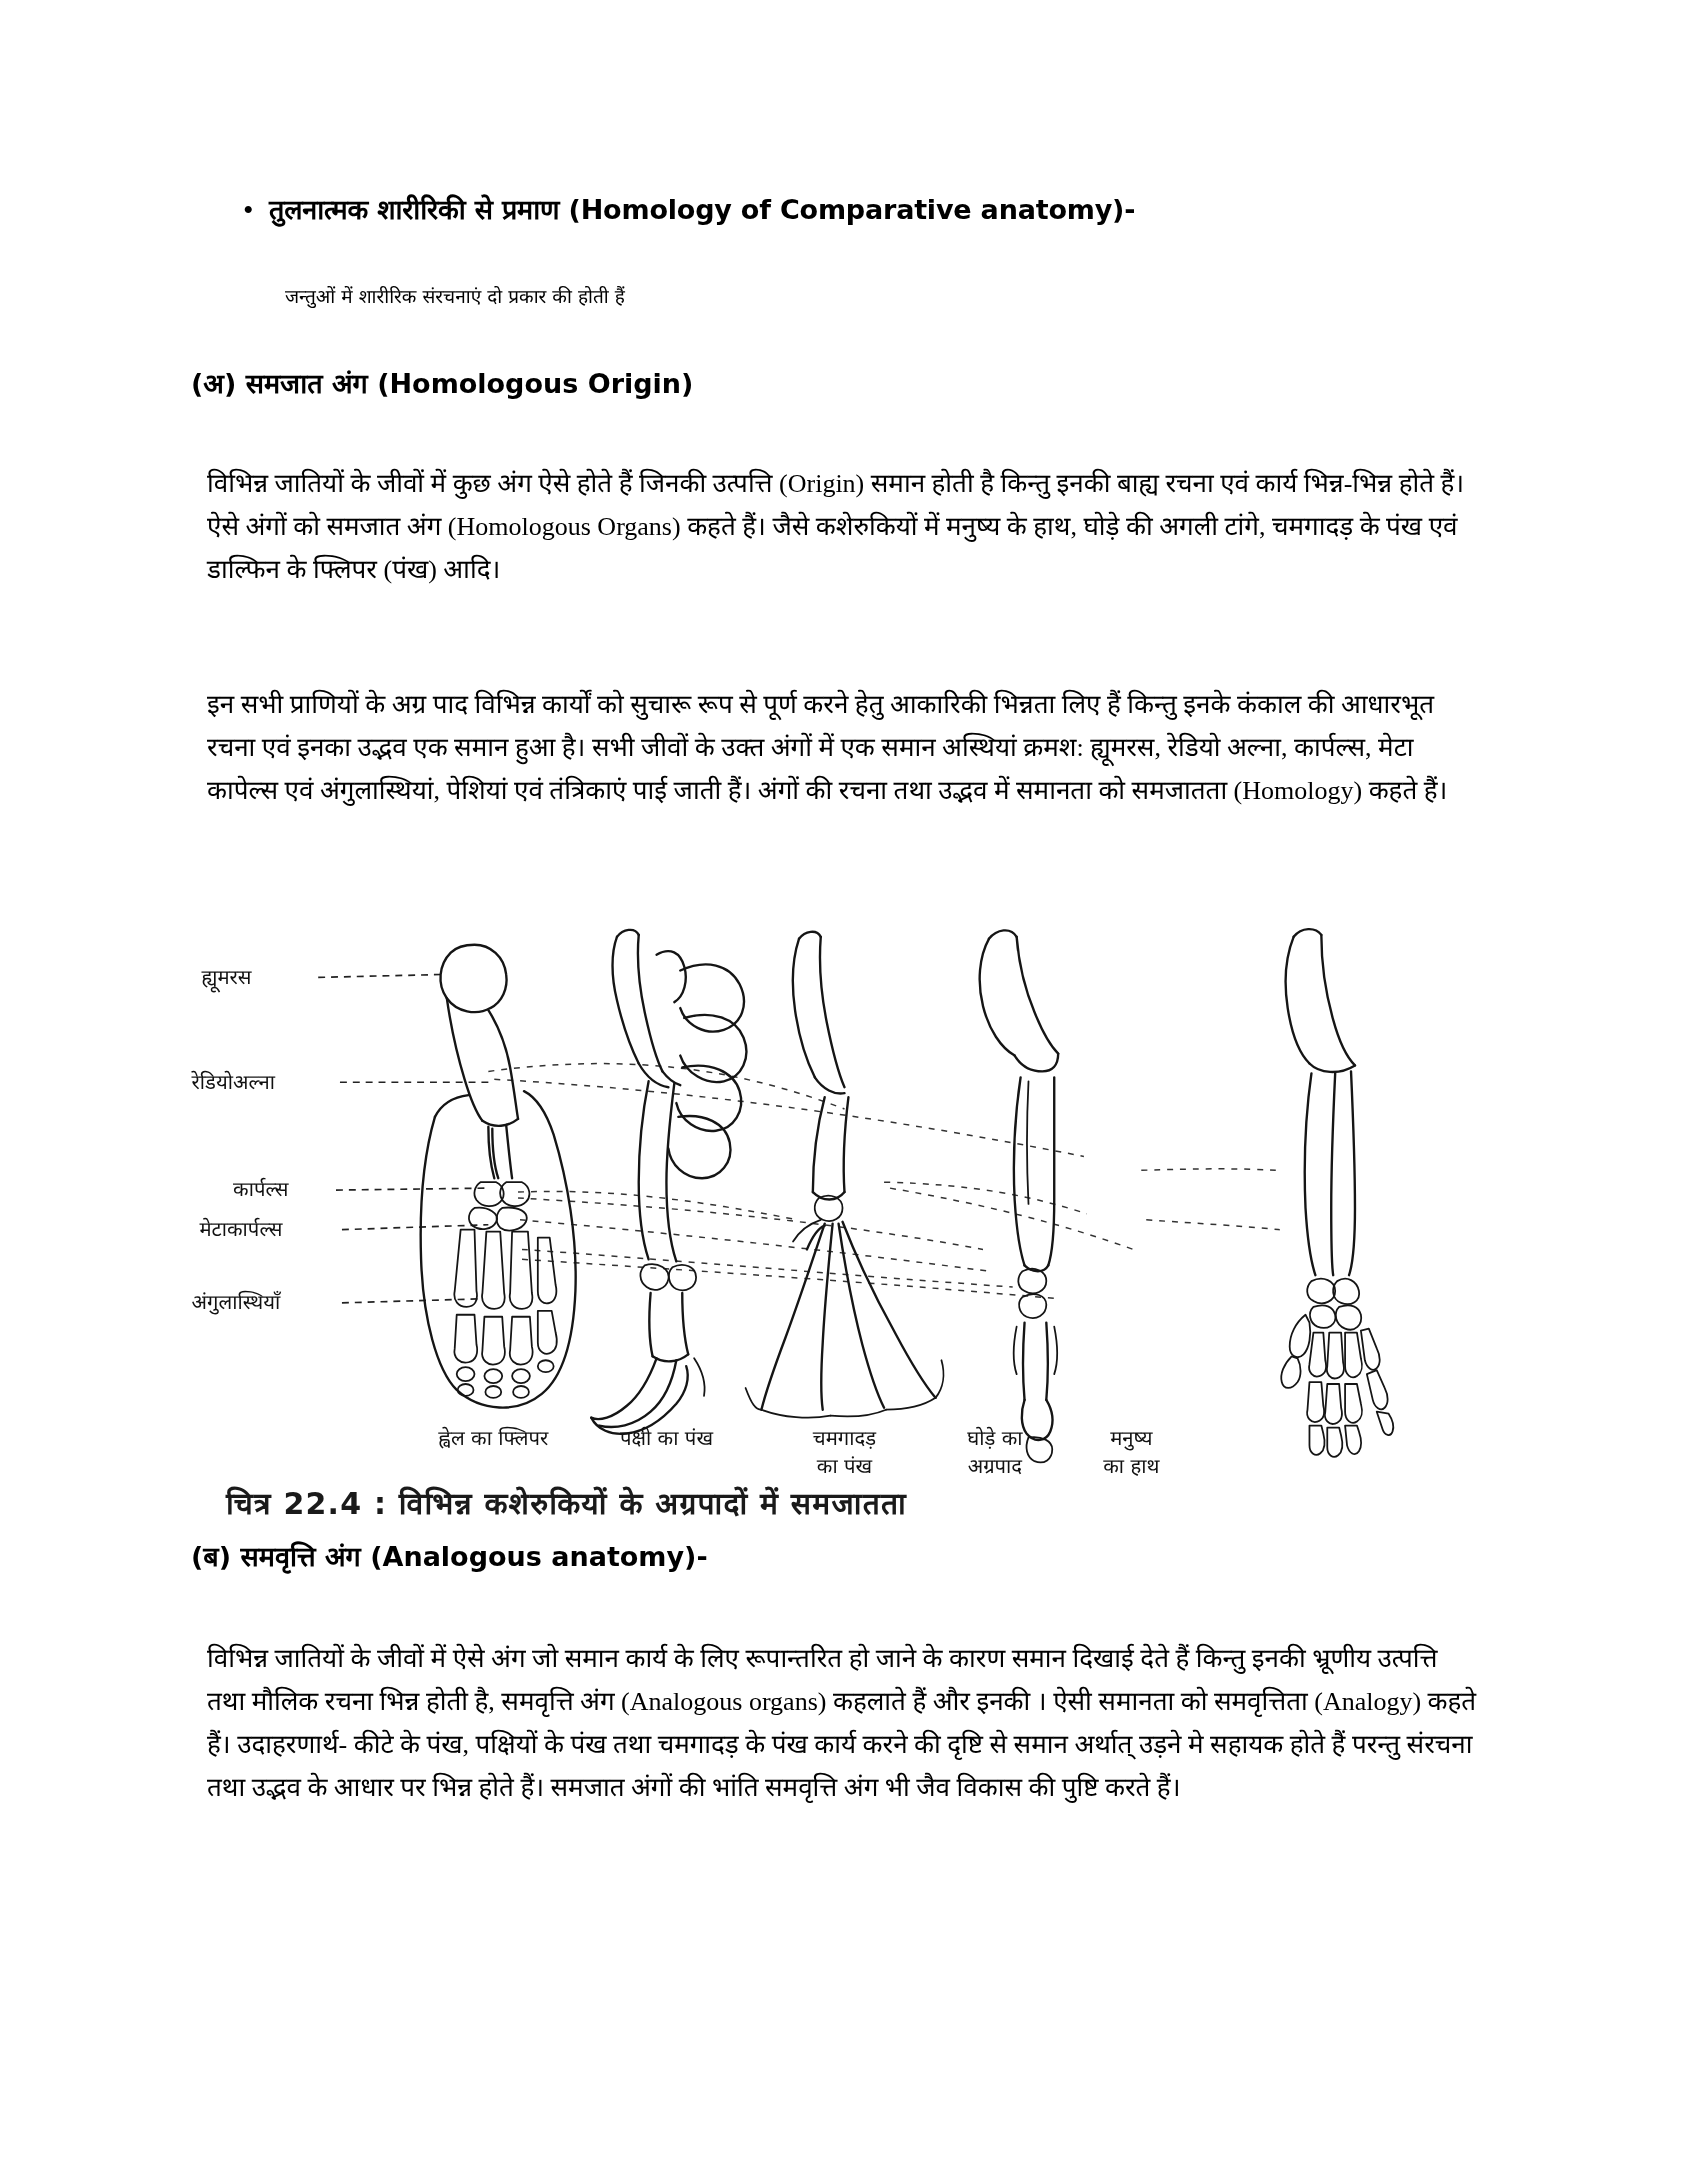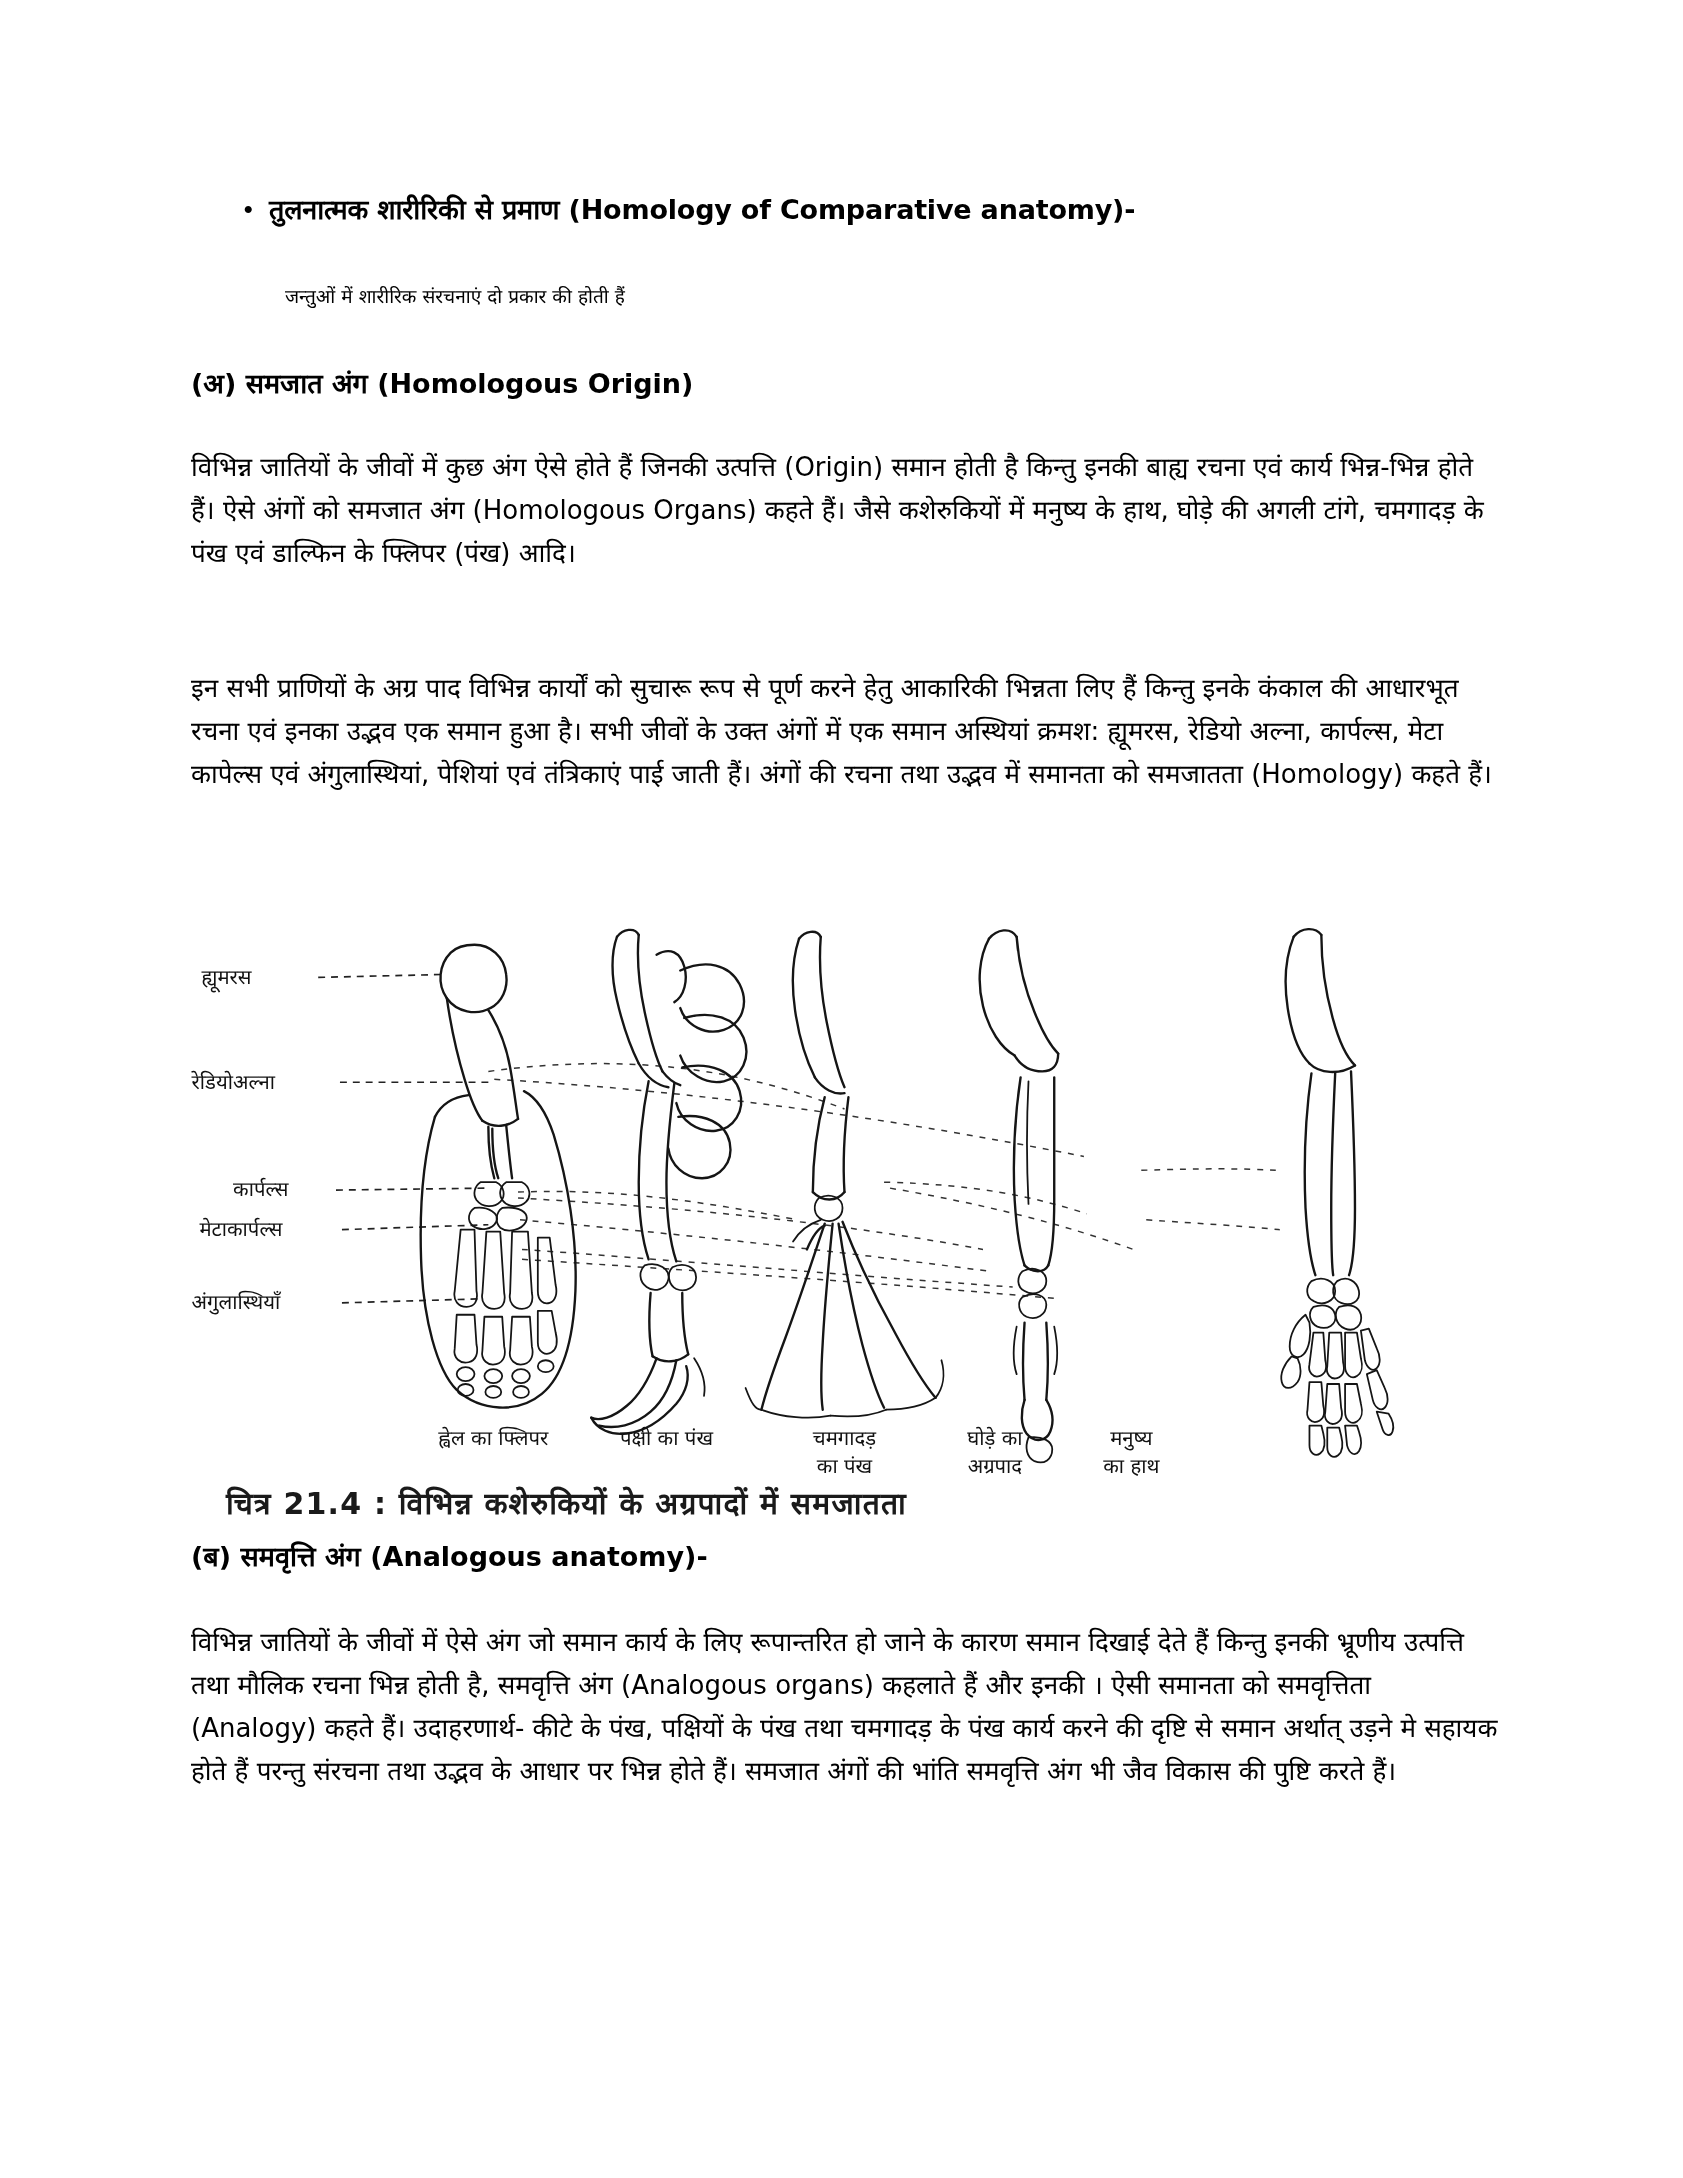--- a/index.html
+++ b/index.html
@@ -70,21 +70,21 @@
     left: 191px;
     width: 1307px;
     font-family: "DejaVu Sans", "Liberation Sans", sans-serif;
     font-size: 26px;
     line-height: 43px;
     text-align: left;
   }
   #para-1 { top: 446px; }
   #para-2 { top: 667px; }
   #para-3 { top: 1621px; }
-  .para p { margin: 0; }
+  .para p { margin: 16px; font-family: Liberation Serif, serif; }
 
   
   .figure {
     position: absolute;
     left: 191px;
     top: 923px;
     width: 1307px;
     height: 614px;
   }
   .figure svg { display: block; }
@@ -349,21 +349,21 @@
       <text class="lbl-b" x="305" y="528">ह्वेल का फ्लिपर</text>
       <text class="lbl-b" x="480" y="528">पक्षी का पंख</text>
       <text class="lbl-b" x="660" y="528">चमगादड़</text>
       <text class="lbl-b" x="660" y="556">का पंख</text>
       <text class="lbl-b" x="812" y="528">घोड़े का</text>
       <text class="lbl-b" x="812" y="556">अग्रपाद</text>
       <text class="lbl-b" x="950" y="528">मनुष्य</text>
       <text class="lbl-b" x="950" y="556">का हाथ</text>
     </svg>
 
-    <div class="fig-caption">चित्र 21.4 : विभिन्न कशेरुकियों के अग्रपादों में समजातता</div>
+    <div class="fig-caption">चित्र 22.4 : विभिन्न कशेरुकियों के अग्रपादों में समजातता</div>
   </div>
 
   <div class="sec-heading" id="sec-b">(ब) समवृत्ति अंग (Analogous anatomy)-</div>
 
   <div class="para" id="para-3">
     <p>विभिन्न जातियों के जीवों में ऐसे अंग जो समान कार्य के लिए रूपान्तरित हो जाने के कारण समान दिखाई देते हैं किन्तु इनकी भ्रूणीय उत्पत्ति तथा मौलिक रचना भिन्न होती है, समवृत्ति अंग (Analogous organs) कहलाते हैं और इनकी । ऐसी समानता को समवृत्तिता (Analogy) कहते हैं। उदाहरणार्थ- कीटे के पंख, पक्षियों के पंख तथा चमगादड़ के पंख कार्य करने की दृष्टि से समान अर्थात् उड़ने मे सहायक होते हैं परन्तु संरचना तथा उद्भव के आधार पर भिन्न होते हैं। समजात अंगों की भांति समवृत्ति अंग भी जैव विकास की पुष्टि करते हैं।</p>
   </div>
 
 </div>
 

